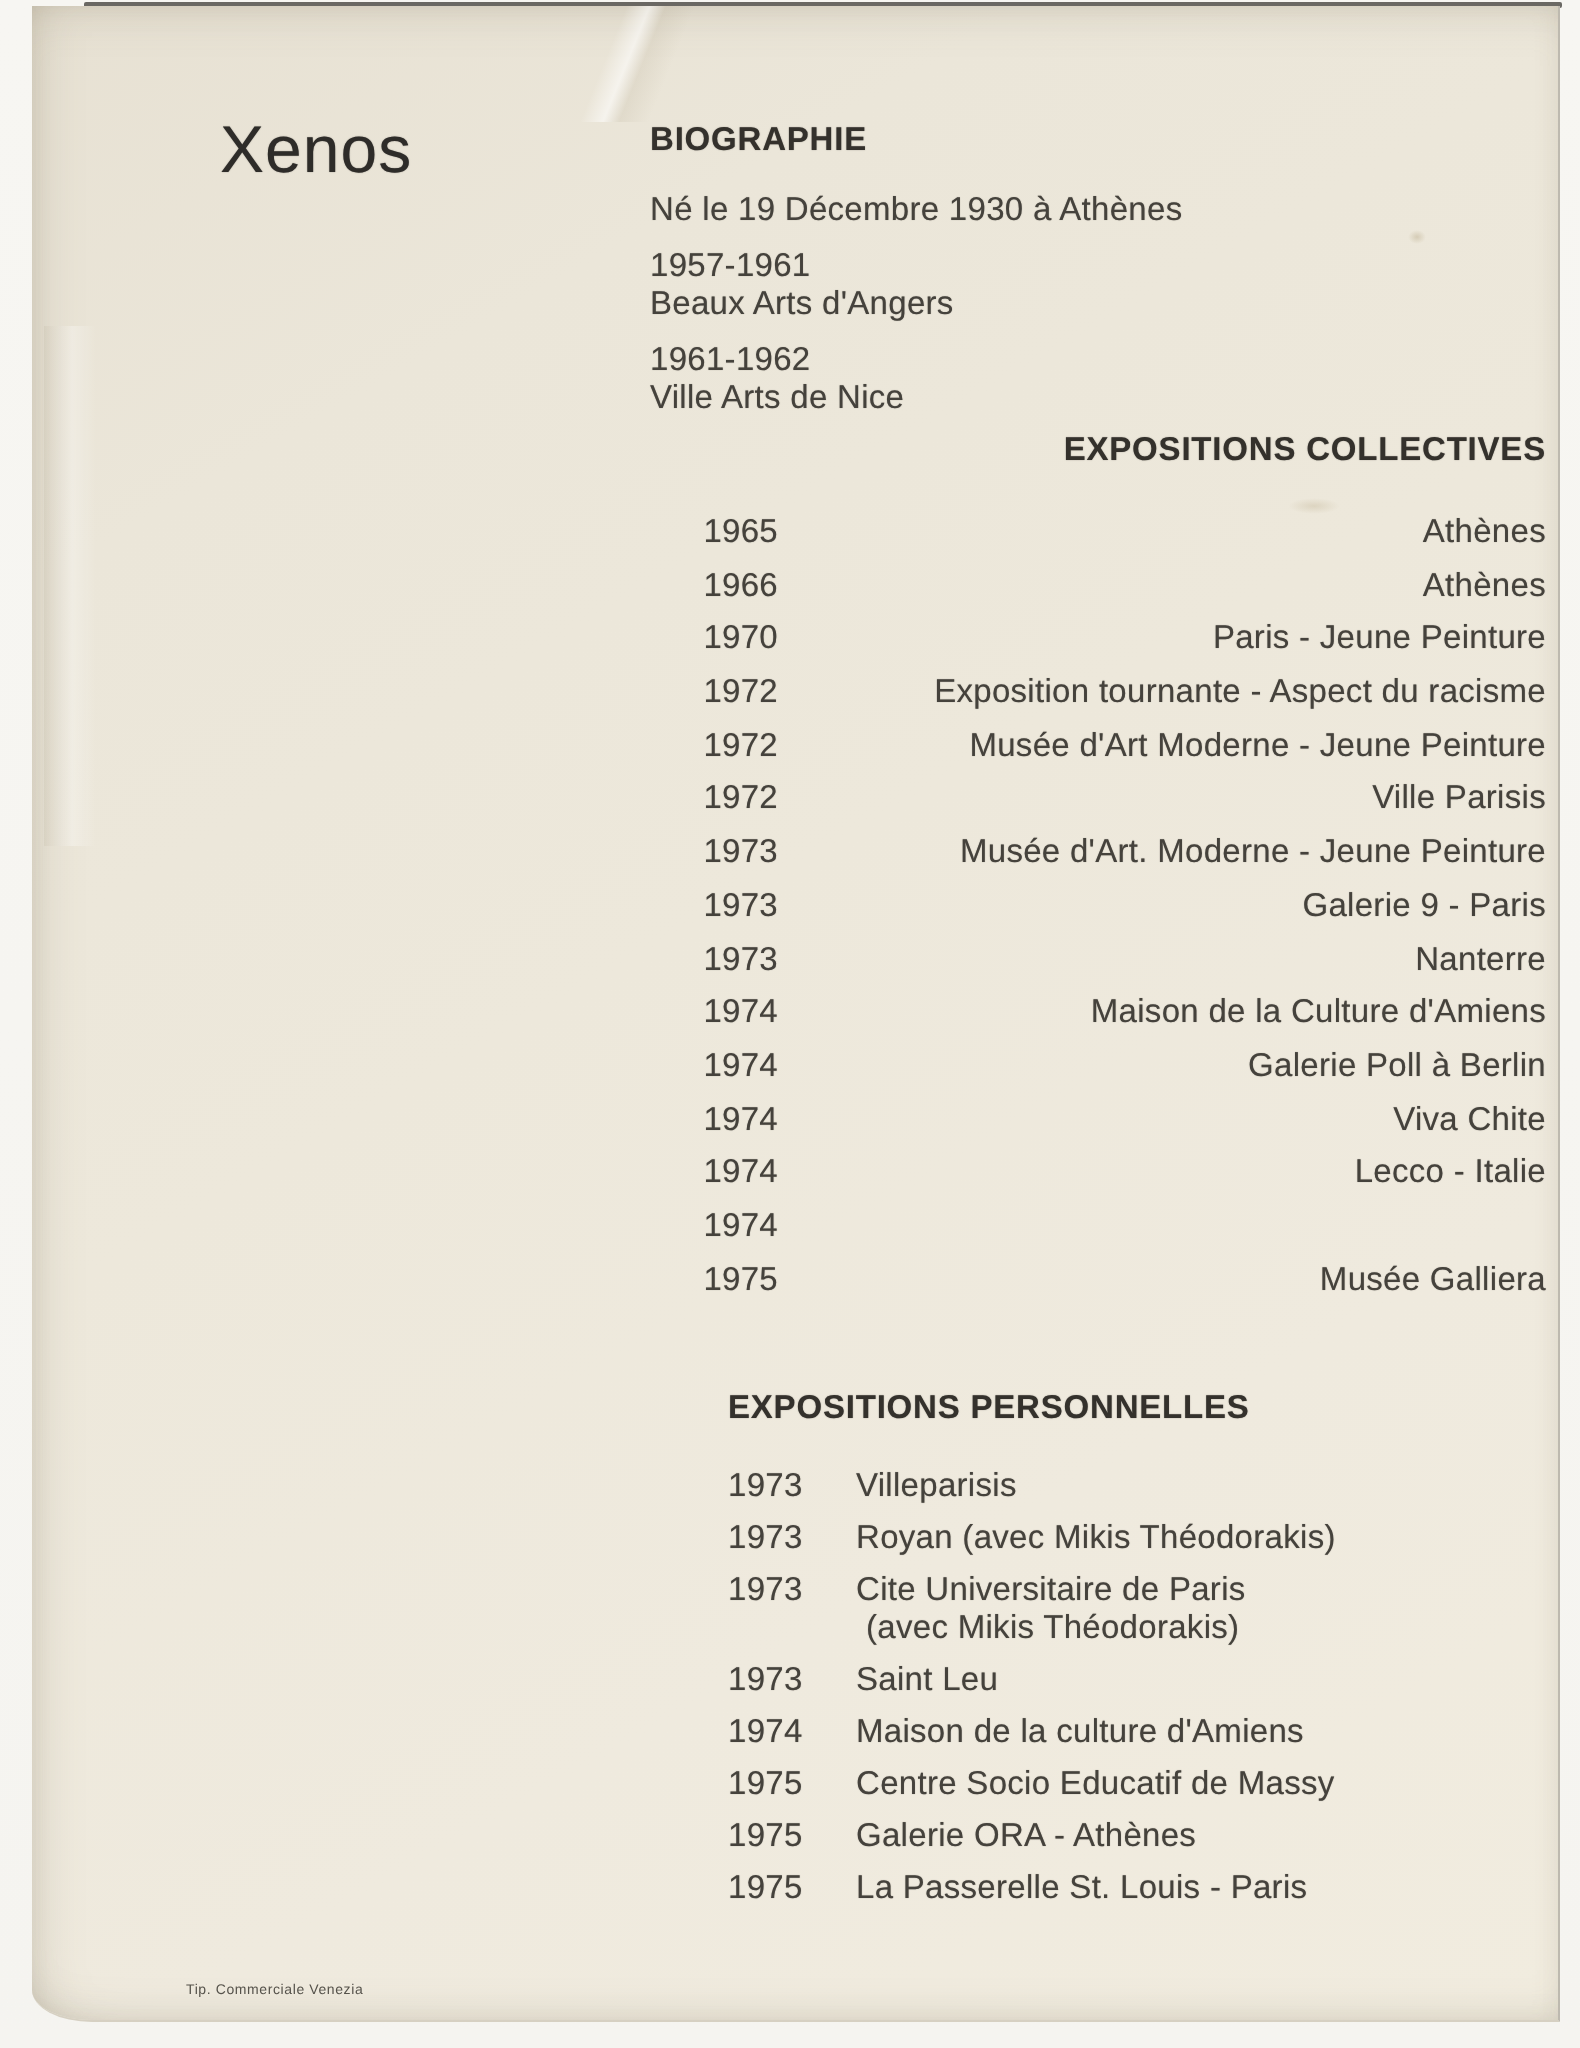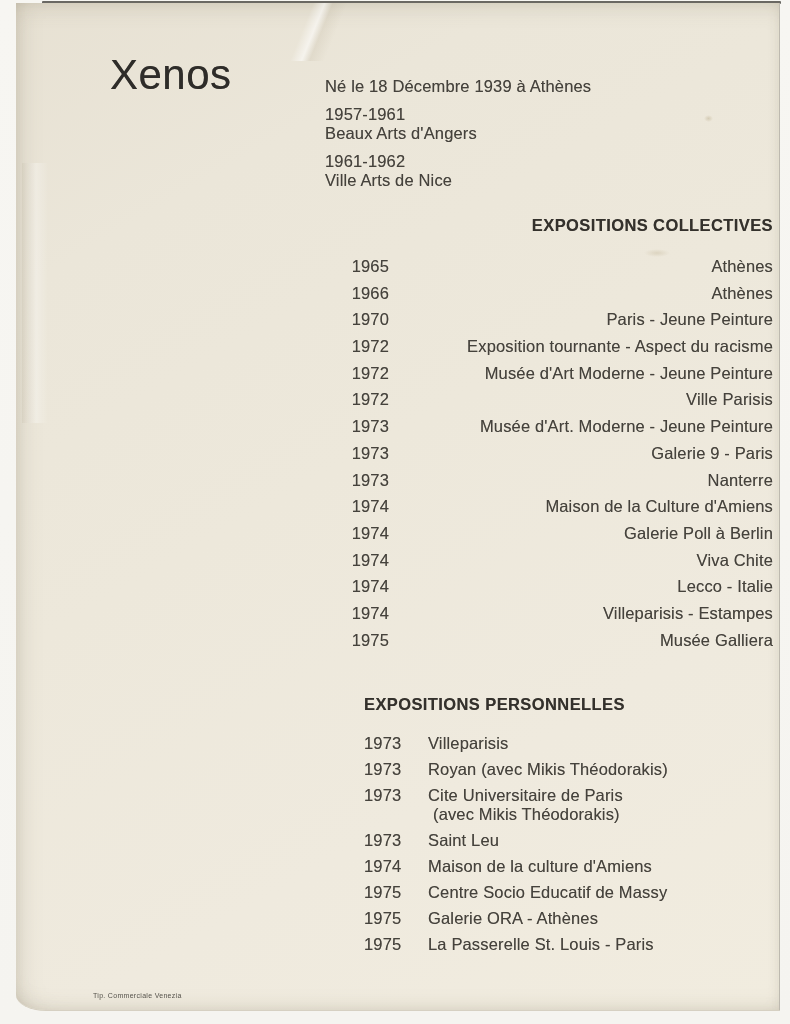--- a/index.html
+++ b/index.html
@@ -46,21 +46,21 @@
     background: radial-gradient(ellipse, rgba(198,186,158,.6), transparent 70%);
     border-radius: 50%;
   }
   .stain-b {
     position: absolute; left: 628px; top: 246px; width: 26px; height: 8px;
     background: radial-gradient(ellipse, rgba(200,188,160,.45), transparent 70%);
     border-radius: 50%;
   }
   .artist {
     position: absolute; left: 94px; top: 55px;
-    font-size: 42px; line-height: 33px; letter-spacing: .5px;
+    font-size: 33px; line-height: 33px; letter-spacing: .5px;
     color: #2e2c29;
     text-shadow: 0 0 .6px rgba(52,49,45,.55);
   }
   .col {
     position: absolute; left: 309px; width: 448px;
     color: #45423c;
     font-size: 16.5px; line-height: 19px; letter-spacing: .15px;
     text-shadow: 0 0 .5px rgba(72,68,62,.5);
   }
   .sec-title {
@@ -97,21 +97,22 @@
 
   <div class="paper">
     <div class="crease-top"></div>
     <div class="crease-left"></div>
     <div class="stain-a"></div>
     <div class="stain-b"></div>
 
     <div class="artist">Xenos</div>
 
     <section class="col" id="bio">
-      <div class="birth">Né le 18 Décembre 1939 à Athènes</div>
+      <h2 class="sec-title">BIOGRAPHIE</h2>
+      <div class="birth">Né le 19 Décembre 1930 à Athènes</div>
       <div class="rows">
           <div class="row">
             <span class="year">1957-1961</span>
             <span class="desc">
               <div>Beaux Arts d'Angers</div>
             </span>
           </div>
           <div class="row">
             <span class="year">1961-1962</span>
             <span class="desc">
@@ -197,23 +198,20 @@
             </span>
           </div>
           <div class="row">
             <span class="year">1974</span>
             <span class="desc">
               <div>Lecco - Italie</div>
             </span>
           </div>
           <div class="row">
             <span class="year">1974</span>
-            <span class="desc">
-              <div>Villeparisis - Estampes</div>
-            </span>
           </div>
           <div class="row">
             <span class="year">1975</span>
             <span class="desc">
               <div>Musée Galliera</div>
             </span>
           </div>
         </div>
     </section>
 

